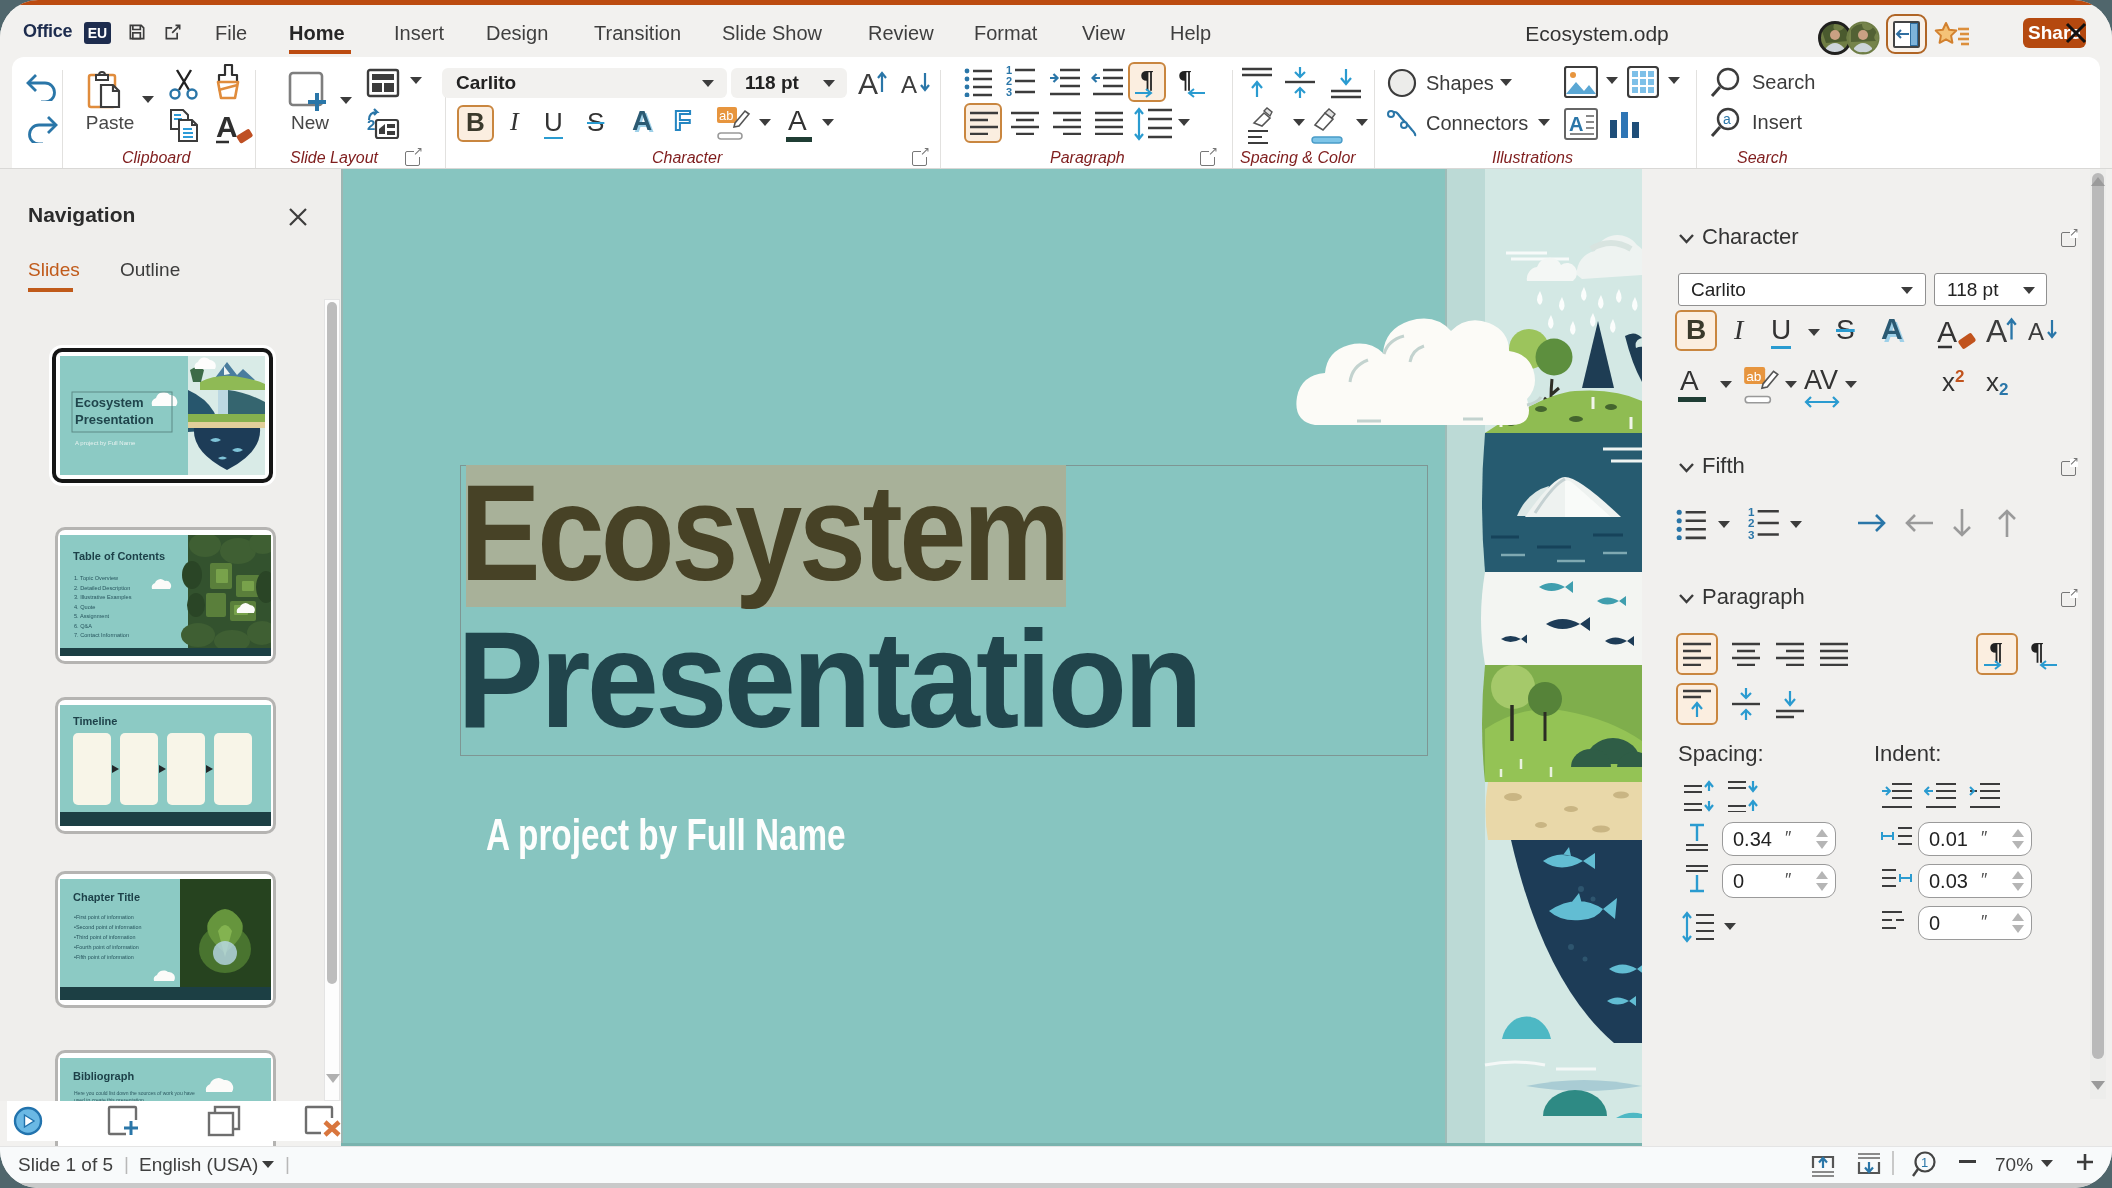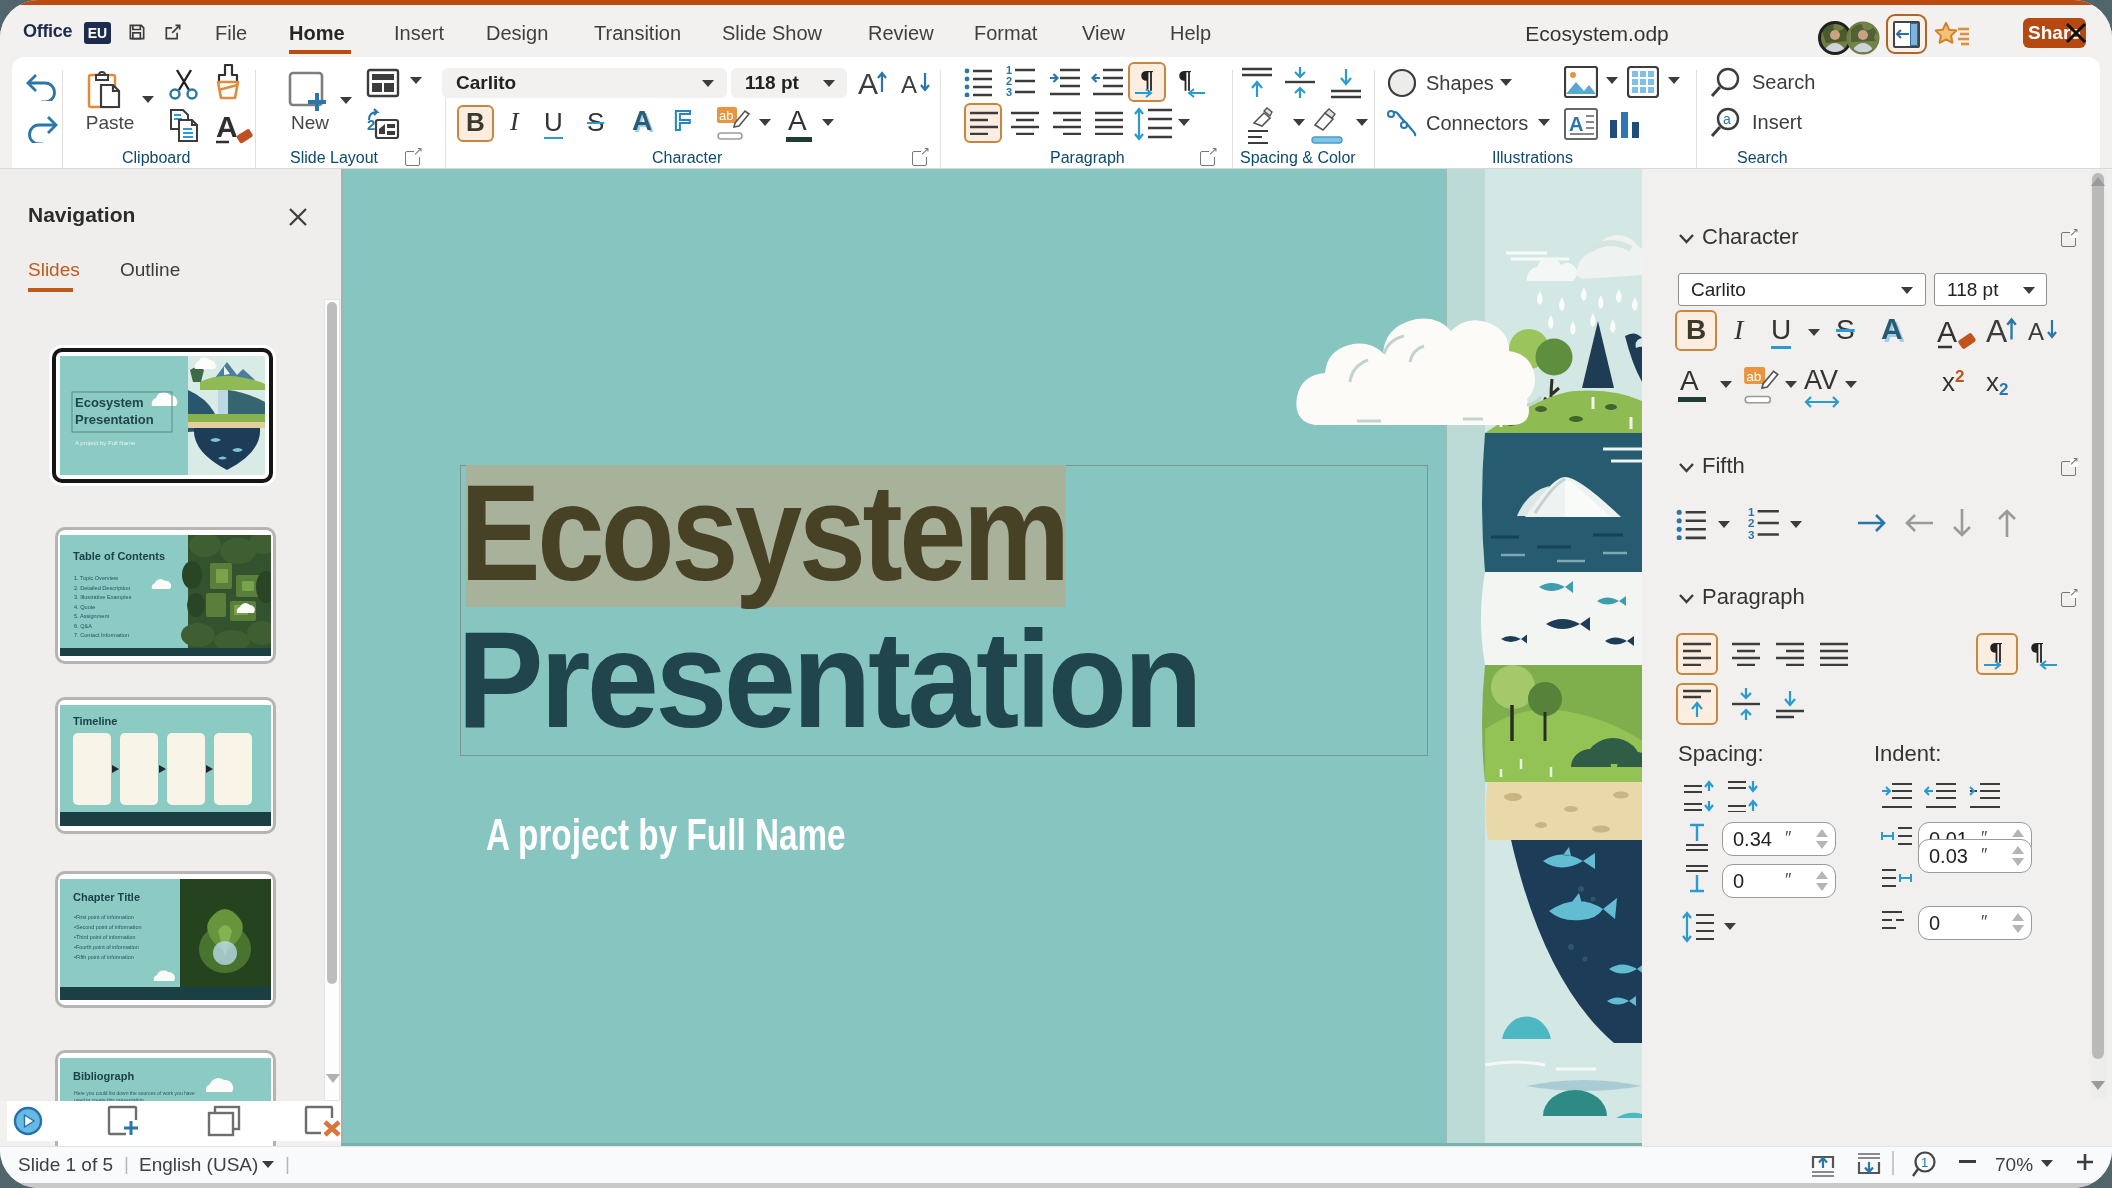--- a/index.html
+++ b/index.html
@@ -7,21 +7,21 @@
   #win { position:relative; width:2112px; height:1188px; border-radius:38px; overflow:hidden; background:#f2f1ef; }
   .abs { position:absolute; }
   
   #orangebar { left:0; top:0; width:2112px; height:5px; background:#bc4b10; }
   #header { left:0; top:9px; width:2112px; height:48px; background:#f2f1ef; }
   .menuitem { position:absolute; top:13px; font-size:20px; color:#3f3f3f; }
   
   #ribbon { left:12px; top:57px; width:2088px; height:112px; background:#ffffff; border-radius:12px 12px 0 0; }
   #ribbonline { left:0px; top:168px; width:2112px; height:1px; background:#d9d8d6; }
   .vsep { position:absolute; width:1px; background:#e2e1df; top:13px; height:125px; }
-  .glabel { position:absolute; top:92px; font-size:16px; color:#0c4a6e; white-space:nowrap; }
+  .glabel { position:absolute; top:92px; font-size:16px; color:#7f1d1d; white-space:nowrap;font-style:italic; }
   .launcher { position:absolute; width:15px; height:15px; border:1.5px solid #777; border-radius:2px; }
   .launcher:before { content:""; position:absolute; right:-3px; top:-3px; width:8px; height:8px; background:#fff; }
   .launcher:after { content:"\2197"; position:absolute; right:-4px; top:-8px; font-size:12px; color:#777; }
   
   #leftpanel { left:0; top:169px; width:341px; height:932px; background:#efeeec; }
   #navtoolbar { left:7px; top:1101px; width:334px; height:40px; background:#ffffff; }
   #canvas { left:341px; top:169px; width:1301px; height:977px; background:#87c5c0; }
   #rightpanel { left:1642px; top:169px; width:470px; height:977px; background:#f1f0ee; }
   #statusbar { left:0; top:1146px; width:2112px; height:37px; background:#f8fafb; border-top:1px solid #e4e4e4; }
   #bottomedge { left:0; top:1183px; width:2112px; height:5px; background:#c9c9c9; }
@@ -862,21 +862,21 @@
         <path d="M2 12 h11 M2 8 v8 M13 8 v8" stroke="#2a9bd0" stroke-width="2"></path>
       </svg>
     <div class="abs spin" style="left:276px; top:653px;">
         <span class="spv">0.01</span>
         <span class="spq">″</span>
       </div>
     <svg class="abs" style="left:238px; top:697px;" width="34" height="26" viewBox="0 0 34 26">
         <path d="M2 4 h14 M2 12 h14 M2 20 h14" stroke="#3c3c3c" stroke-width="2.2"></path>
         <path d="M20 12 h11 M20 8 v8 M31 8 v8" stroke="#2a9bd0" stroke-width="2"></path>
       </svg>
-    <div class="abs spin" style="left:276px; top:670px;">
+    <div class="abs spin" style="left:276px; top:695px;">
         <span class="spv">0.03</span>
         <span class="spq">″</span>
       </div>
     <svg class="abs" style="left:238px; top:739px;" width="34" height="26" viewBox="0 0 34 26">
         <path d="M2 4 h20 M2 12 h10 M16 12 h8 M2 20 h14" stroke="#3c3c3c" stroke-width="2.2"></path>
       </svg>
     <div class="abs spin" style="left:276px; top:737px;">
         <span class="spv">0</span>
         <span class="spq">″</span>
       </div>

